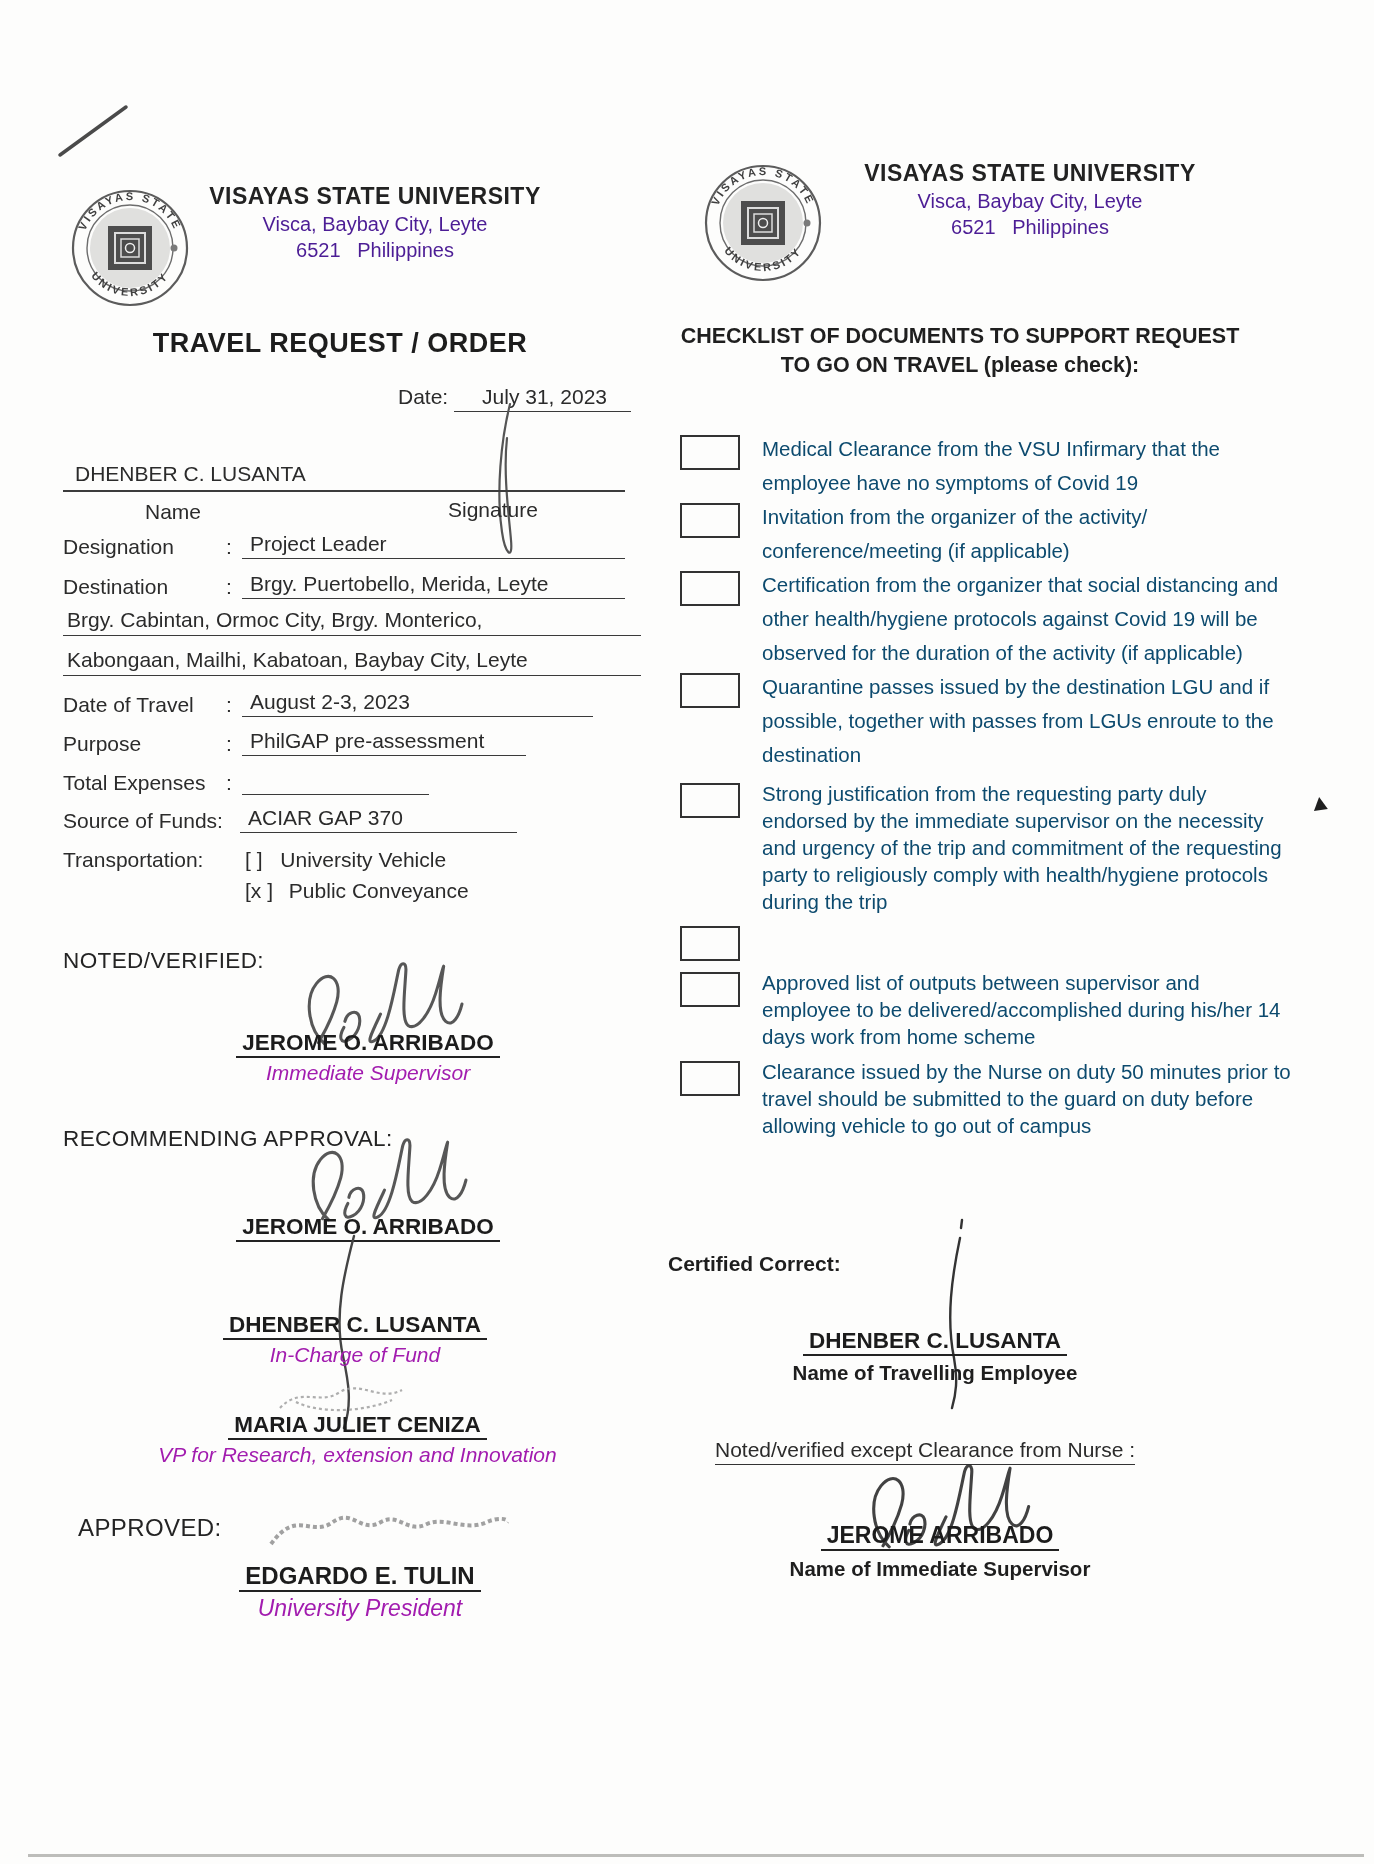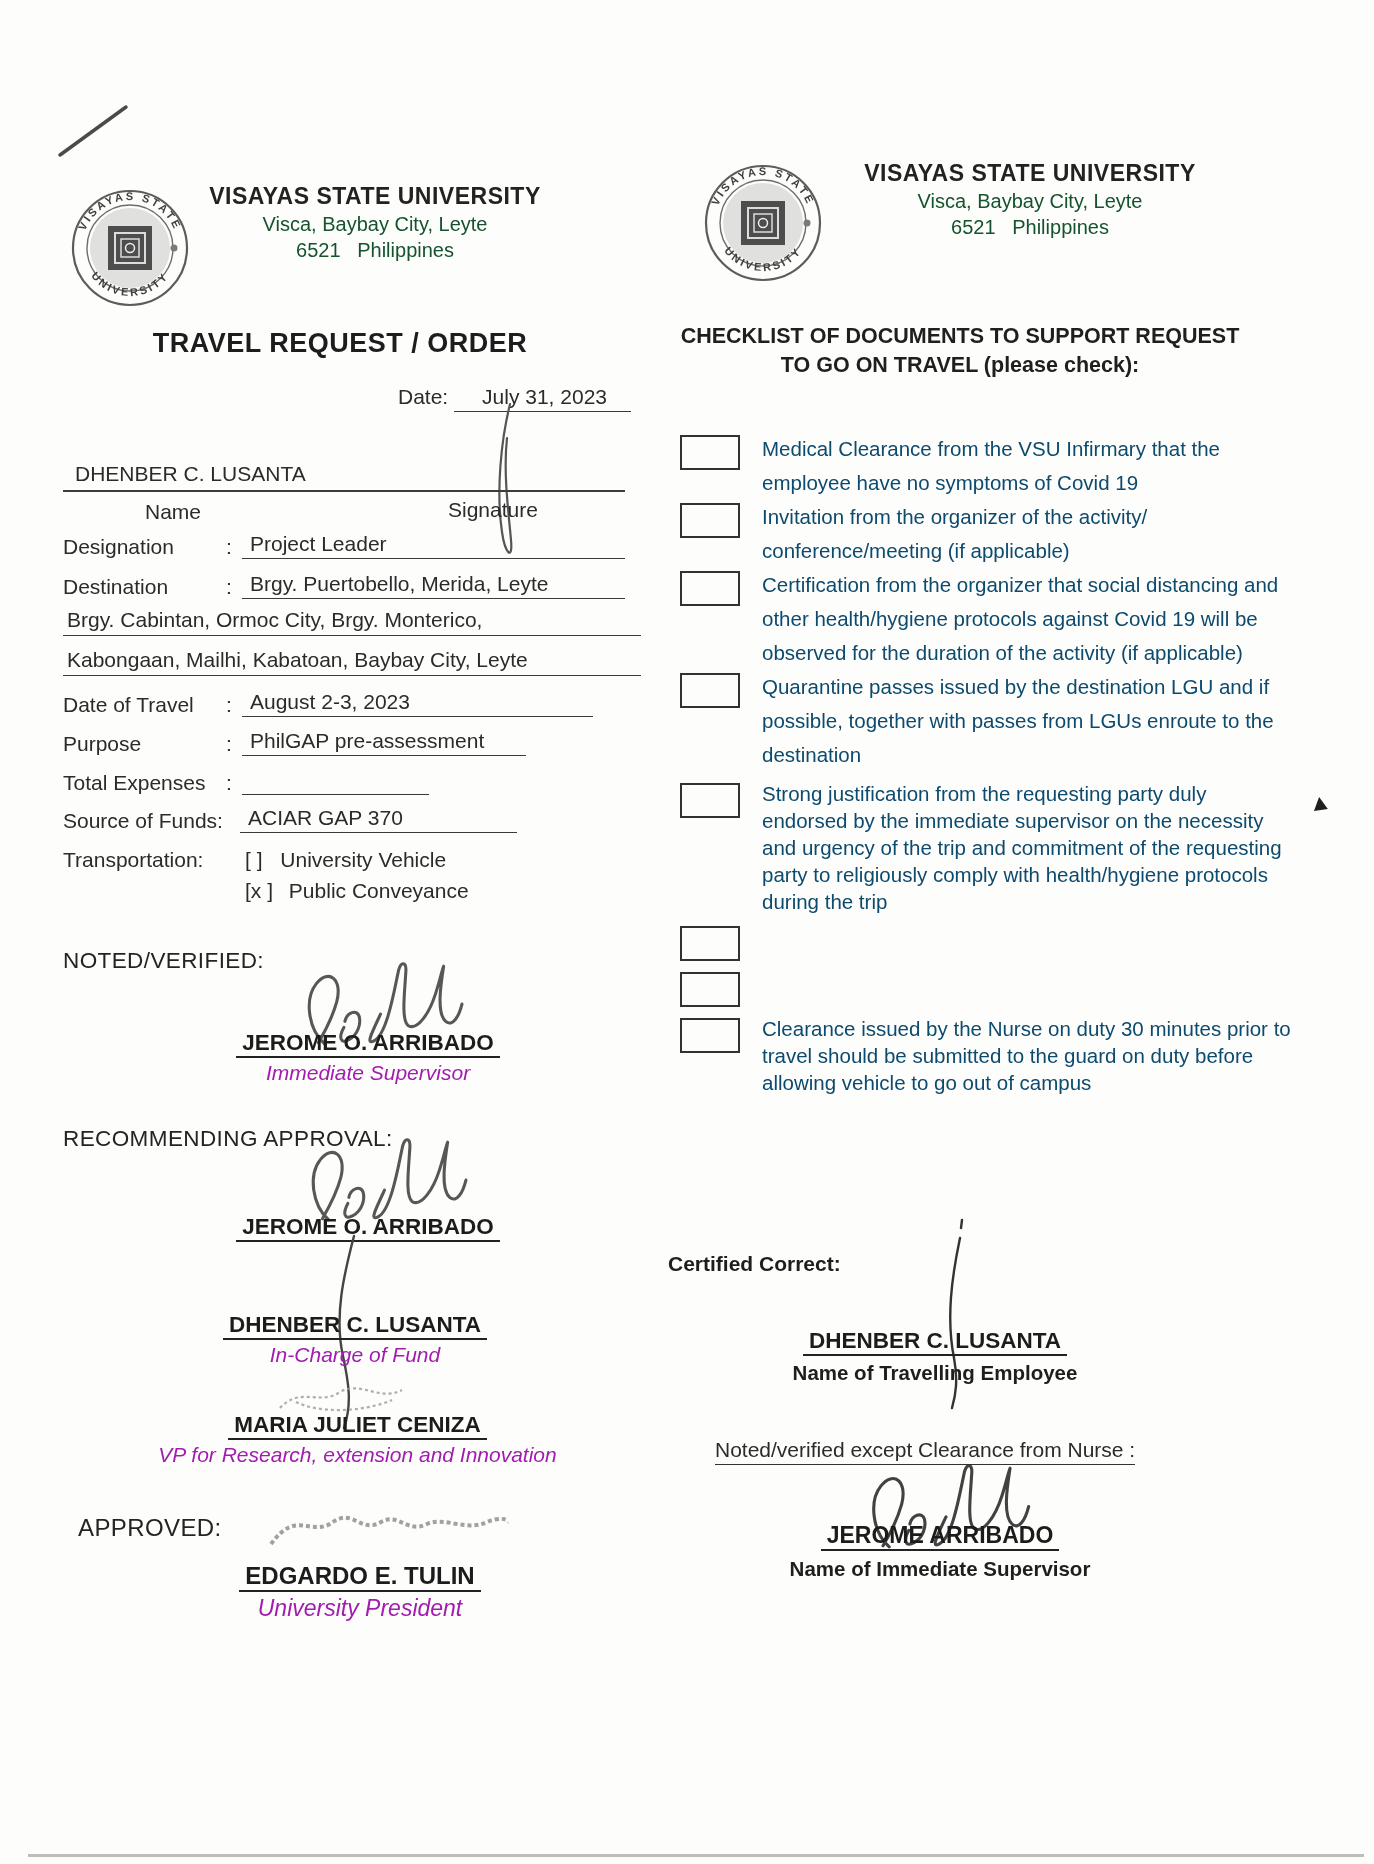--- a/index.html
+++ b/index.html
@@ -4,21 +4,21 @@
 <style>
   html,body{margin:0;padding:0;background:#e8e8e6;}
   .page{
     position:relative;width:1374px;height:1864px;margin:0 auto;
     background:#fdfdfc;overflow:hidden;
     font-family:"Liberation Sans",sans-serif;color:#2b2b2b;font-size:21px;
   }
   .abs{position:absolute;}
   .ctr{text-align:center;}
   .org{font-size:23px;font-weight:bold;letter-spacing:.5px;color:#222;}
-  .addr{font-size:20px;margin-top:3px;color:#14532d;text-align:center;}
+  .addr{font-size:20px;margin-top:3px;color:#4c1d95;text-align:center;}
   .postal{white-space:pre;}
   .doc-title{font-size:27px;font-weight:bold;letter-spacing:.5px;color:#1d1d1d;}
   .chk-title{font-size:21.5px;font-weight:bold;line-height:29px;color:#1f1f1f;}
   .row{display:flex;align-items:flex-end;}
   .flabel{flex:0 0 163px;}
   .colon{flex:0 0 16px;}
   .fval{border-bottom:1.8px solid #3a3a3a;padding:0 4px 2px 8px;}
   .grow{flex:1;}
   .fixw272{display:inline-block;width:272px;}
   .fixw265{display:inline-block;width:265px;}
@@ -224,24 +224,25 @@
       </div>
     <div class="cl-item tight">
         <div class="cbox"></div>
         <div class="ctext">Strong justification from the requesting party duly endorsed by the immediate supervisor on the necessity and urgency of the trip and commitment of the requesting party to religiously comply with health/hygiene protocols during the trip</div>
       </div>
     <div class="cl-item tight">
         <div class="cbox"></div>
       </div>
     <div class="cl-item tight">
         <div class="cbox"></div>
-      </div>
-    <div class="cl-item tight">
-        <div class="cbox"></div>
-        <div class="ctext">Clearance issued by the Nurse on duty 30 minutes prior to travel should be submitted to the guard on duty before allowing vehicle to go out of campus</div>
+        <div class="ctext">Approved list of outputs between supervisor and employee to be delivered/accomplished during his/her 14 days work from home scheme</div>
+      </div>
+    <div class="cl-item tight">
+        <div class="cbox"></div>
+        <div class="ctext">Clearance issued by the Nurse on duty 50 minutes prior to travel should be submitted to the guard on duty before allowing vehicle to go out of campus</div>
       </div>
   </div>
 
   <div class="abs tri" style="left:1313px;top:797px;"></div>
 
   <div class="abs blabel" style="left:668px;top:1252px;font-size:21px;">Certified Correct:</div>
   <svg class="abs" style="left:928px;top:1218px;" width="58" height="192" viewBox="0 0 58 192">
     <path d="M34,2 L33,10 M32,20 C24,58 18,100 26,140 C30,162 28,176 24,190" fill="none" stroke="#333" stroke-width="2.4" stroke-linecap="round"></path>
   </svg>
   <div class="abs ctr" style="left:770px;top:1328px;width:330px;">

